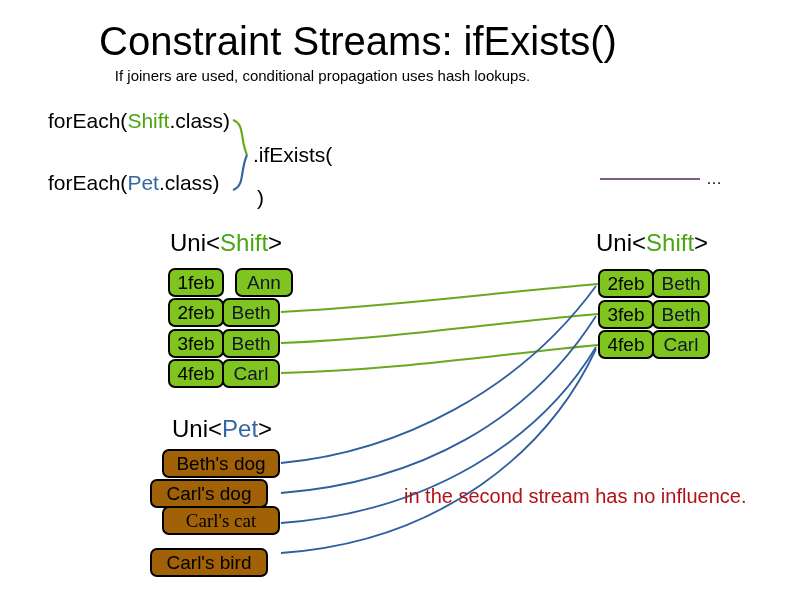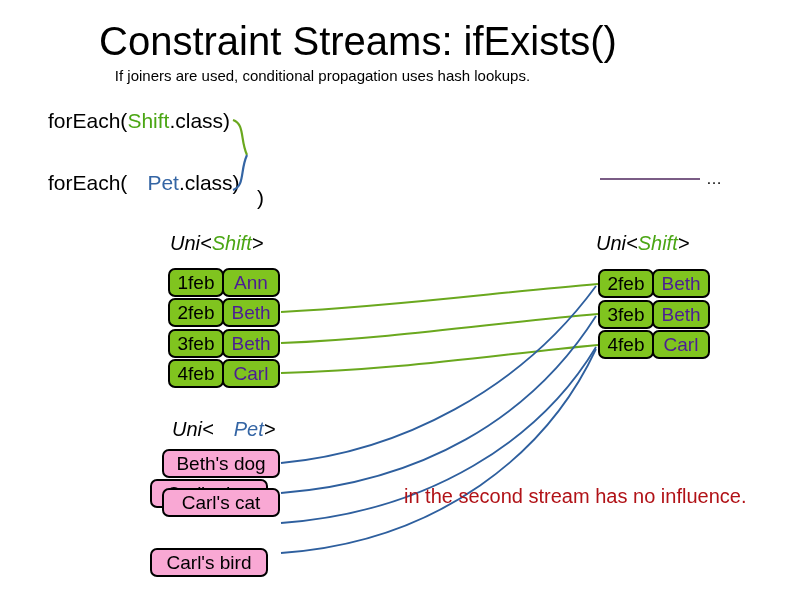--- a/index.html
+++ b/index.html
@@ -44,33 +44,32 @@
   .code-foreach-shift { left: 48px; top: 108px; }
   .code-foreach-pet   { left: 48px; top: 170px; }
   .code-ifexists      { left: 253px; top: 142px; }
   .code-equal {
     position: absolute; left: 276px; top: 170px;
     font-size: 14px; line-height: 18px; white-space: nowrap;
   }
   .code-closeparen { left: 257px; top: 185px; }
 
   .kw-shift { color: #4ba614; }
-  .kw-pet   { color: #3465a4; margin-left: 20px; }
+  .kw-pet   { color: #3465a4; }
 
   .ellipsis {
     position: absolute; left: 706px; top: 170px;
     font-size: 16px; line-height: 18px; color: #000;
   }
 
   
   .stream-label {
     position: absolute;
-    font-size: 20px; line-height: 22px;
-    white-space: nowrap;
-    font-style: italic;
+    font-size: 24px; line-height: 22px;
+    white-space: nowrap;
   }
   .label-shift-left  { left: 170px; top: 232px; }
   .label-shift-right { left: 596px; top: 232px; }
   .label-pet         { left: 172px; top: 418px; }
 
   
   .row {
     position: absolute;
     display: flex;
     height: 29px;
@@ -81,23 +80,23 @@
     border-radius: 7px;
     box-sizing: border-box;
     display: flex;
     align-items: center;
     justify-content: center;
     font-size: 19px;
     line-height: 19px;
     white-space: nowrap;
   }
   .cell.green { background: #80c41f; }
-  .cell.blue  { background: #f9a8d4; }
+  .cell.blue  { background: #a16207; }
   .cell.date  { width: 56px; color: #000000; }
-  .cell.name  { width: 58px; color: #4c1d95; margin-left: -2px; }
+  .cell.name  { width: 58px; color: #0f172a; margin-left: -2px; }
   .cell.pet   { width: 118px; color: #000000; font-size: 19px; }
 
   
   .note {
     position: absolute; left: 404px; top: 482px;
     font-size: 20px; line-height: 28px;
     color: #b11217;
     white-space: nowrap;
   }
 </style>
@@ -110,20 +109,21 @@
   <div class="subtitle">If joiners are used, conditional propagation uses hash lookups.</div>
 
   <div class="code-line code-foreach-shift">
     <span>forEach(</span><span class="kw-shift">Shift</span><span>.class)</span>
   </div>
 
   <div class="code-line code-foreach-pet">
     <span>forEach(</span><span class="kw-pet">Pet</span><span>.class)</span>
   </div>
 
+  <div class="code-line code-ifexists">.ifExists(</div>
 
 
   <div class="code-line code-closeparen">)</div>
 
   <div class="ellipsis">…</div>
 
   <div class="stream-label label-shift-left">
     <span>Uni&lt;</span><span class="kw-shift">Shift</span><span>&gt;</span>
   </div>
 
@@ -146,21 +146,21 @@
     <path d="M 281 312 C 400 306, 500 292, 598 284" fill="none" stroke="#6aa81e" stroke-width="2"></path>
     <path d="M 281 343 C 400 338, 500 322, 598 314" fill="none" stroke="#6aa81e" stroke-width="2"></path>
     <path d="M 281 373 C 400 370, 500 354, 598 345" fill="none" stroke="#6aa81e" stroke-width="2"></path>
 
     <path d="M 281 463 C 400 452, 520 390, 596 286" fill="none" stroke="#2e5f9e" stroke-width="1.8"></path>
     <path d="M 281 493 C 420 482, 530 420, 596 316" fill="none" stroke="#2e5f9e" stroke-width="1.8"></path>
     <path d="M 281 523 C 430 512, 540 440, 596 347" fill="none" stroke="#2e5f9e" stroke-width="1.8"></path>
     <path d="M 281 553 C 440 542, 548 452, 596 349" fill="none" stroke="#2e5f9e" stroke-width="1.8"></path>
   </svg>
 
-  <div class="row" style="left:168px; top:268px;">
+  <div class="row" style="left:168px; top:268px;gap:13px;">
     <div class="cell green date">1feb</div>
     <div class="cell green name">Ann</div>
   </div>
   <div class="row" style="left:168px; top:298px;">
     <div class="cell green date">2feb</div>
     <div class="cell green name">Beth</div>
   </div>
   <div class="row" style="left:168px; top:329px;">
     <div class="cell green date">3feb</div>
     <div class="cell green name">Beth</div>
@@ -182,21 +182,21 @@
     <div class="cell green date">4feb</div>
     <div class="cell green name">Carl</div>
   </div>
 
   <div class="row" style="left:162px; top:449px;">
     <div class="cell blue pet">Beth's dog</div>
   </div>
   <div class="row" style="left:150px; top:479px;">
     <div class="cell blue pet">Carl's dog</div>
   </div>
-  <div class="row" style="left:162px; top:488px;">
+  <div class="row" style="left:162px; top:506px;font-family:Liberation Serif, serif;">
     <div class="cell blue pet">Carl's cat</div>
   </div>
   <div class="row" style="left:150px; top:539px;margin-top:9px;">
     <div class="cell blue pet">Carl's bird</div>
   </div>
 
   <div class="note">
     <div>in the second stream has no influence.</div>
   </div>
 

